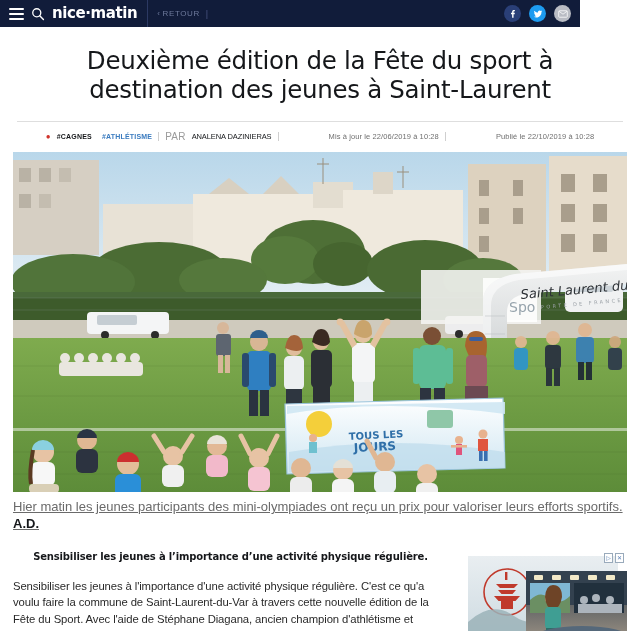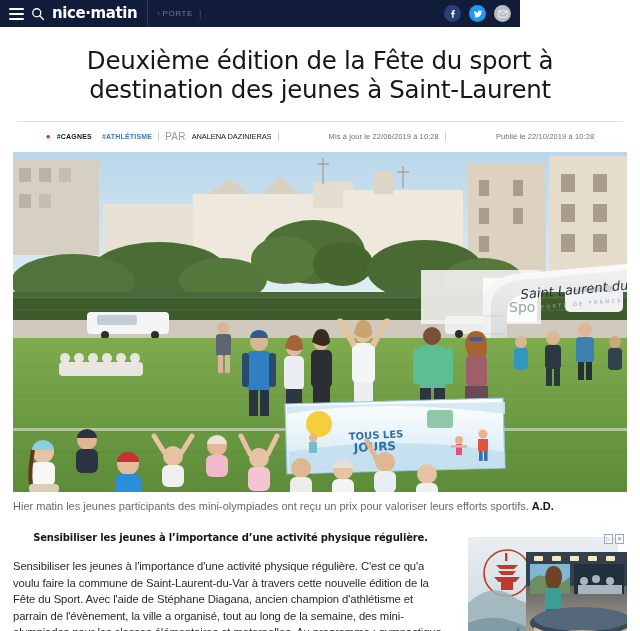--- a/index.html
+++ b/index.html
@@ -7,21 +7,21 @@
     margin: 0; padding: 0;
     width: 640px; height: 631px;
     overflow: hidden;
     background: #ffffff;
     font-family: "Liberation Sans", sans-serif;
   }
 
   
   .site-header {
     position: relative;
-    width: 520px; height: 27px;
+    width: 580px; height: 27px;
     background: #111c3a;
     display: flex; align-items: center;
   }
   .hdr-left { display: flex; align-items: center; gap: 7px; padding-left: 9px; height: 100%; }
   .burger { display: flex; flex-direction: column; justify-content: center; gap: 3px; width: 15px; cursor: pointer; }
   .burger span { display: block; height: 2px; width: 15px; background: #fff; border-radius: 1px; }
   .search-ic { width: 14px; height: 14px; display: block; }
   .brand {
     color: #ffffff; font-weight: bold; font-size: 15px;
     letter-spacing: -0.4px; line-height: 1; white-space: nowrap;
@@ -73,22 +73,23 @@
   
   .photo-wrap { margin: 10px 13px 0 13px; }
   .photo {
     position: relative; width: 614px; height: 340px; overflow: hidden;
     background: #b91c1c;
   }
   .photo svg { position: absolute; inset: 0; display: block; }
 
   .caption {
     margin: 7px 13px 0 13px;
-    font-size: 11px; color: #6a6a6a; line-height: 1.3;
+    font-size: 13px; color: #6a6a6a; line-height: 1.3;
     font-family: "Liberation Sans", sans-serif;
+    text-decoration: underline;
   }
   .caption b { color: #15171a; }
 
   
   .content { display: flex; margin-top: 17px; padding: 0 13px; gap: 12px; }
   .col-main { width: 448px; }
   .lede {
     font-family: "DejaVu Sans", sans-serif;
     font-weight: bold; font-size: 10px; color: #15171a;
     line-height: 1.35; letter-spacing: -0.15px; text-align: center;
@@ -121,21 +122,21 @@
     <svg class="search-ic" viewBox="0 0 16 16">
       <circle cx="6.6" cy="6.6" r="4.6" fill="none" stroke="#ffffff" stroke-width="1.5"></circle>
       <line x1="10" y1="10" x2="14.2" y2="14.2" stroke="#ffffff" stroke-width="1.6" stroke-linecap="round"></line>
     </svg>
     <div class="brand">nice·matin</div>
   </div>
   <div class="hdr-divider"></div>
   <div class="breadcrumb-wrap">
     <div class="retour">
       <span class="chev">‹</span>
-      <span>PORTE</span>
+      <span>RETOUR</span>
     </div>
     <span class="bc-sep">|</span>
   </div>
   <div class="socials">
     <div class="soc soc-fb">
       <svg width="9" height="9" viewBox="0 0 12 12">
           <path d="M7.4 11.5V6.9h1.5l.25-1.8H7.4V3.95c0-.5.15-.85.9-.85h.95V1.5C9 1.45 8.45 1.4 7.8 1.4c-1.35 0-2.3.82-2.3 2.34V5.1H4v1.8h1.5v4.6z" fill="#fff"></path>
         </svg>
     </div>
     <div class="soc soc-tw">

